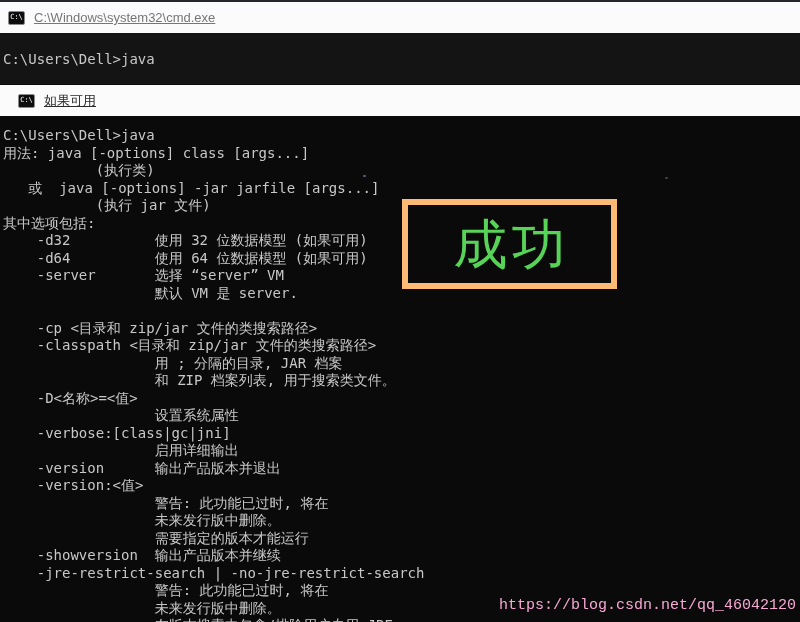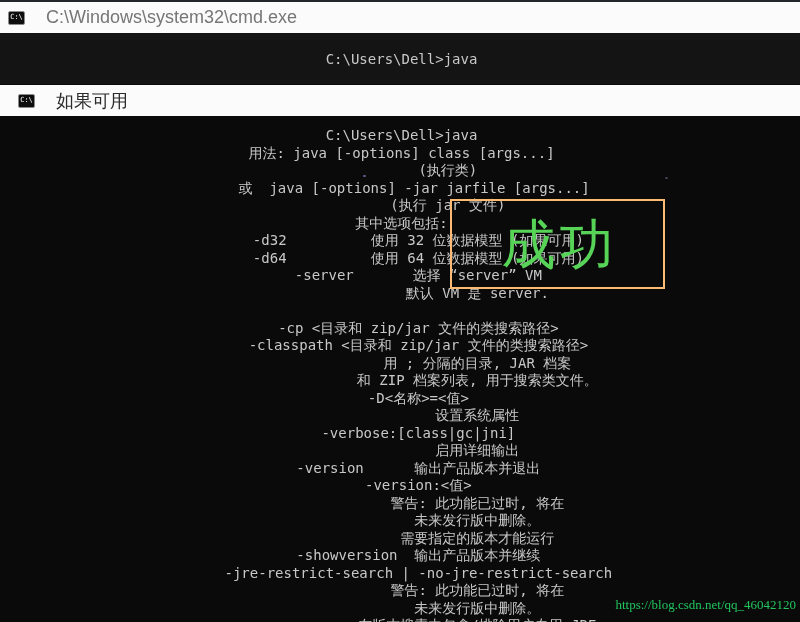--- a/index.html
+++ b/index.html
@@ -33,69 +33,67 @@
     width: 17px; height: 14px;
     background: #0d0d0d;
     border: 1px solid #8a8a8a;
     border-radius: 2px;
     color: #ffffff;
     font-family: "DejaVu Sans Mono", monospace;
     font-size: 7px;
     line-height: 1;
     flex: 0 0 auto;
   }
-  .title-text { margin-left: 21px; font-size: 18px; }
+  .title-text { margin-left: 9px; font-size: 13px; text-decoration: underline; }
   .titlebar.back .title-text { color: #767676; }
   .titlebar.front .title-text { color: #2b2b2b; }
   .terminal {
     position: absolute; left: 0;
     width: 800px;
     color: #c8c8c8;
     font-family: "DejaVu Sans Mono", monospace;
     font-size: 14px;
     line-height: 17.5px;
     white-space: pre;
     overflow: hidden;
-    text-align: center;
   }
   .terminal.back {
     top: 33px; height: 51px;
     background: #141414;
     padding: 18px 0 0 3px;
   }
   .terminal.front {
     top: 116px; height: 506px;
     background: #0a0a0a;
     padding: 11px 0 0 3px;
   }
   .success-box {
     position: absolute;
     left: 402px; top: 199px;
     width: 215px; height: 90px;
-    border: 2px solid #fdba74;
+    border: 6px solid #fdba74;
     display: flex;
     align-items: center;
     justify-content: center;
     background: transparent;
-    margin-left: 48px;
   }
   .success-text {
     color: #57d457;
     font-size: 54px;
     line-height: 1;
     letter-spacing: 4px;
     font-family: "Liberation Sans", sans-serif;
     padding-left: 4px;
   }
   .watermark {
     position: absolute;
     right: 4px; top: 597px;
-    color: #22c55e;
-    font-size: 13px;
-    font-family: Liberation Serif, serif;
+    color: #f9a8d4;
+    font-size: 15px;
+    font-family: Liberation Mono, monospace;
   }
   .artifact-dot {
     position: absolute;
     width: 3px; height: 2px;
     border-radius: 1px;
   }
   .dot-1 { left: 363px; top: 175px; background: #5a5f8a; }
   .dot-2 { left: 665px; top: 177px; background: #3e4250; }
 </style>
 </head>

